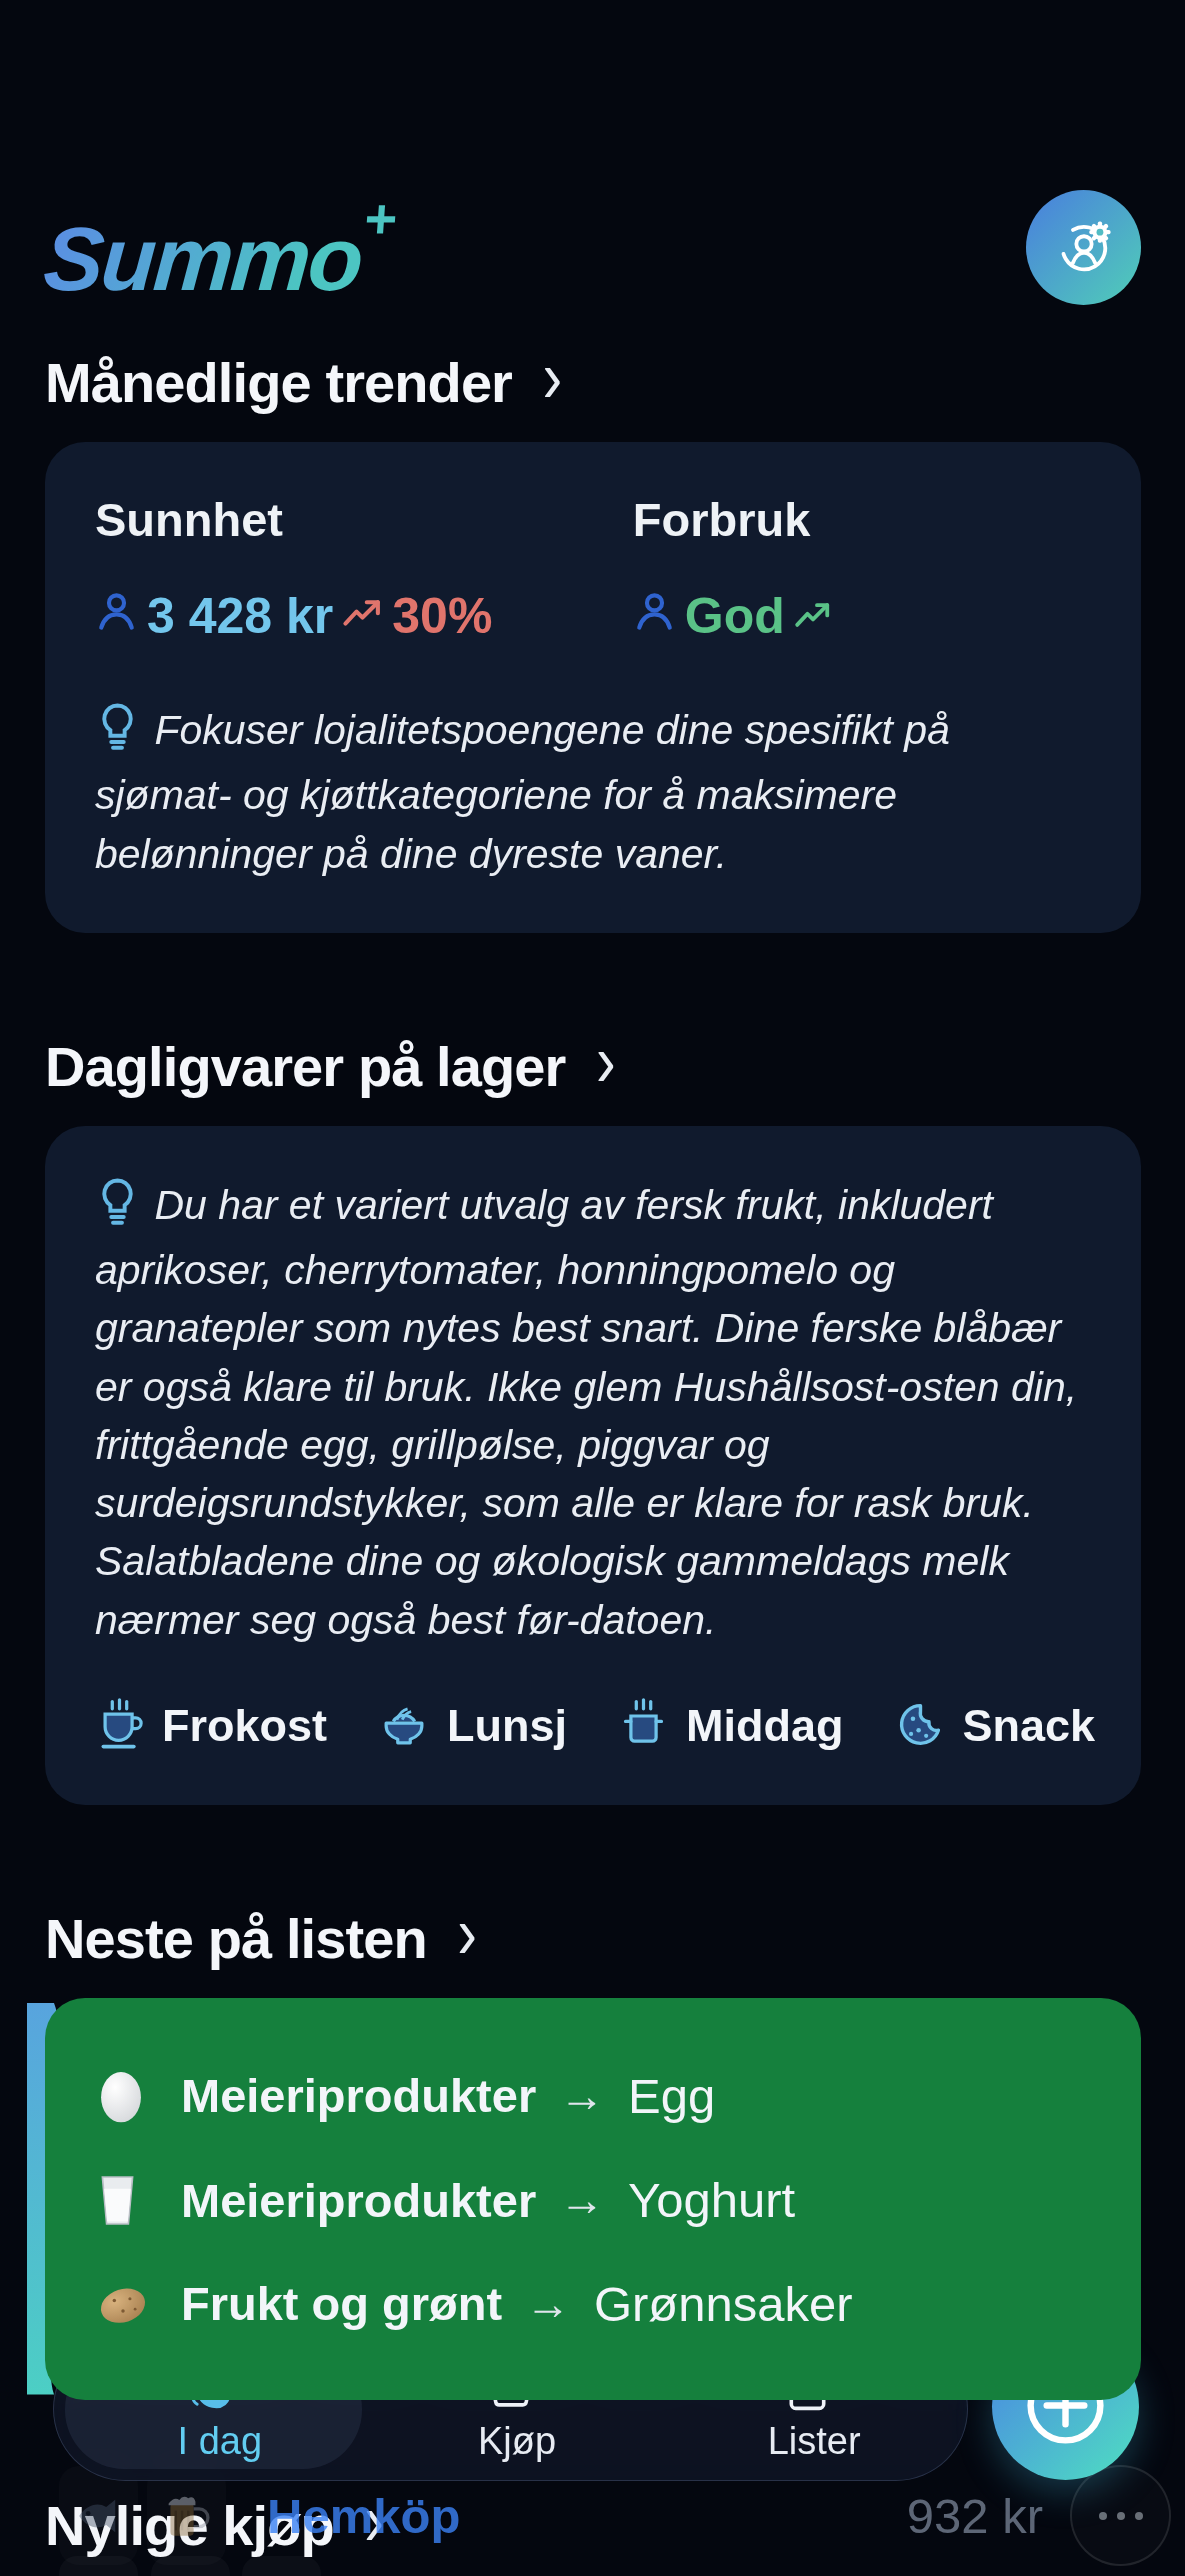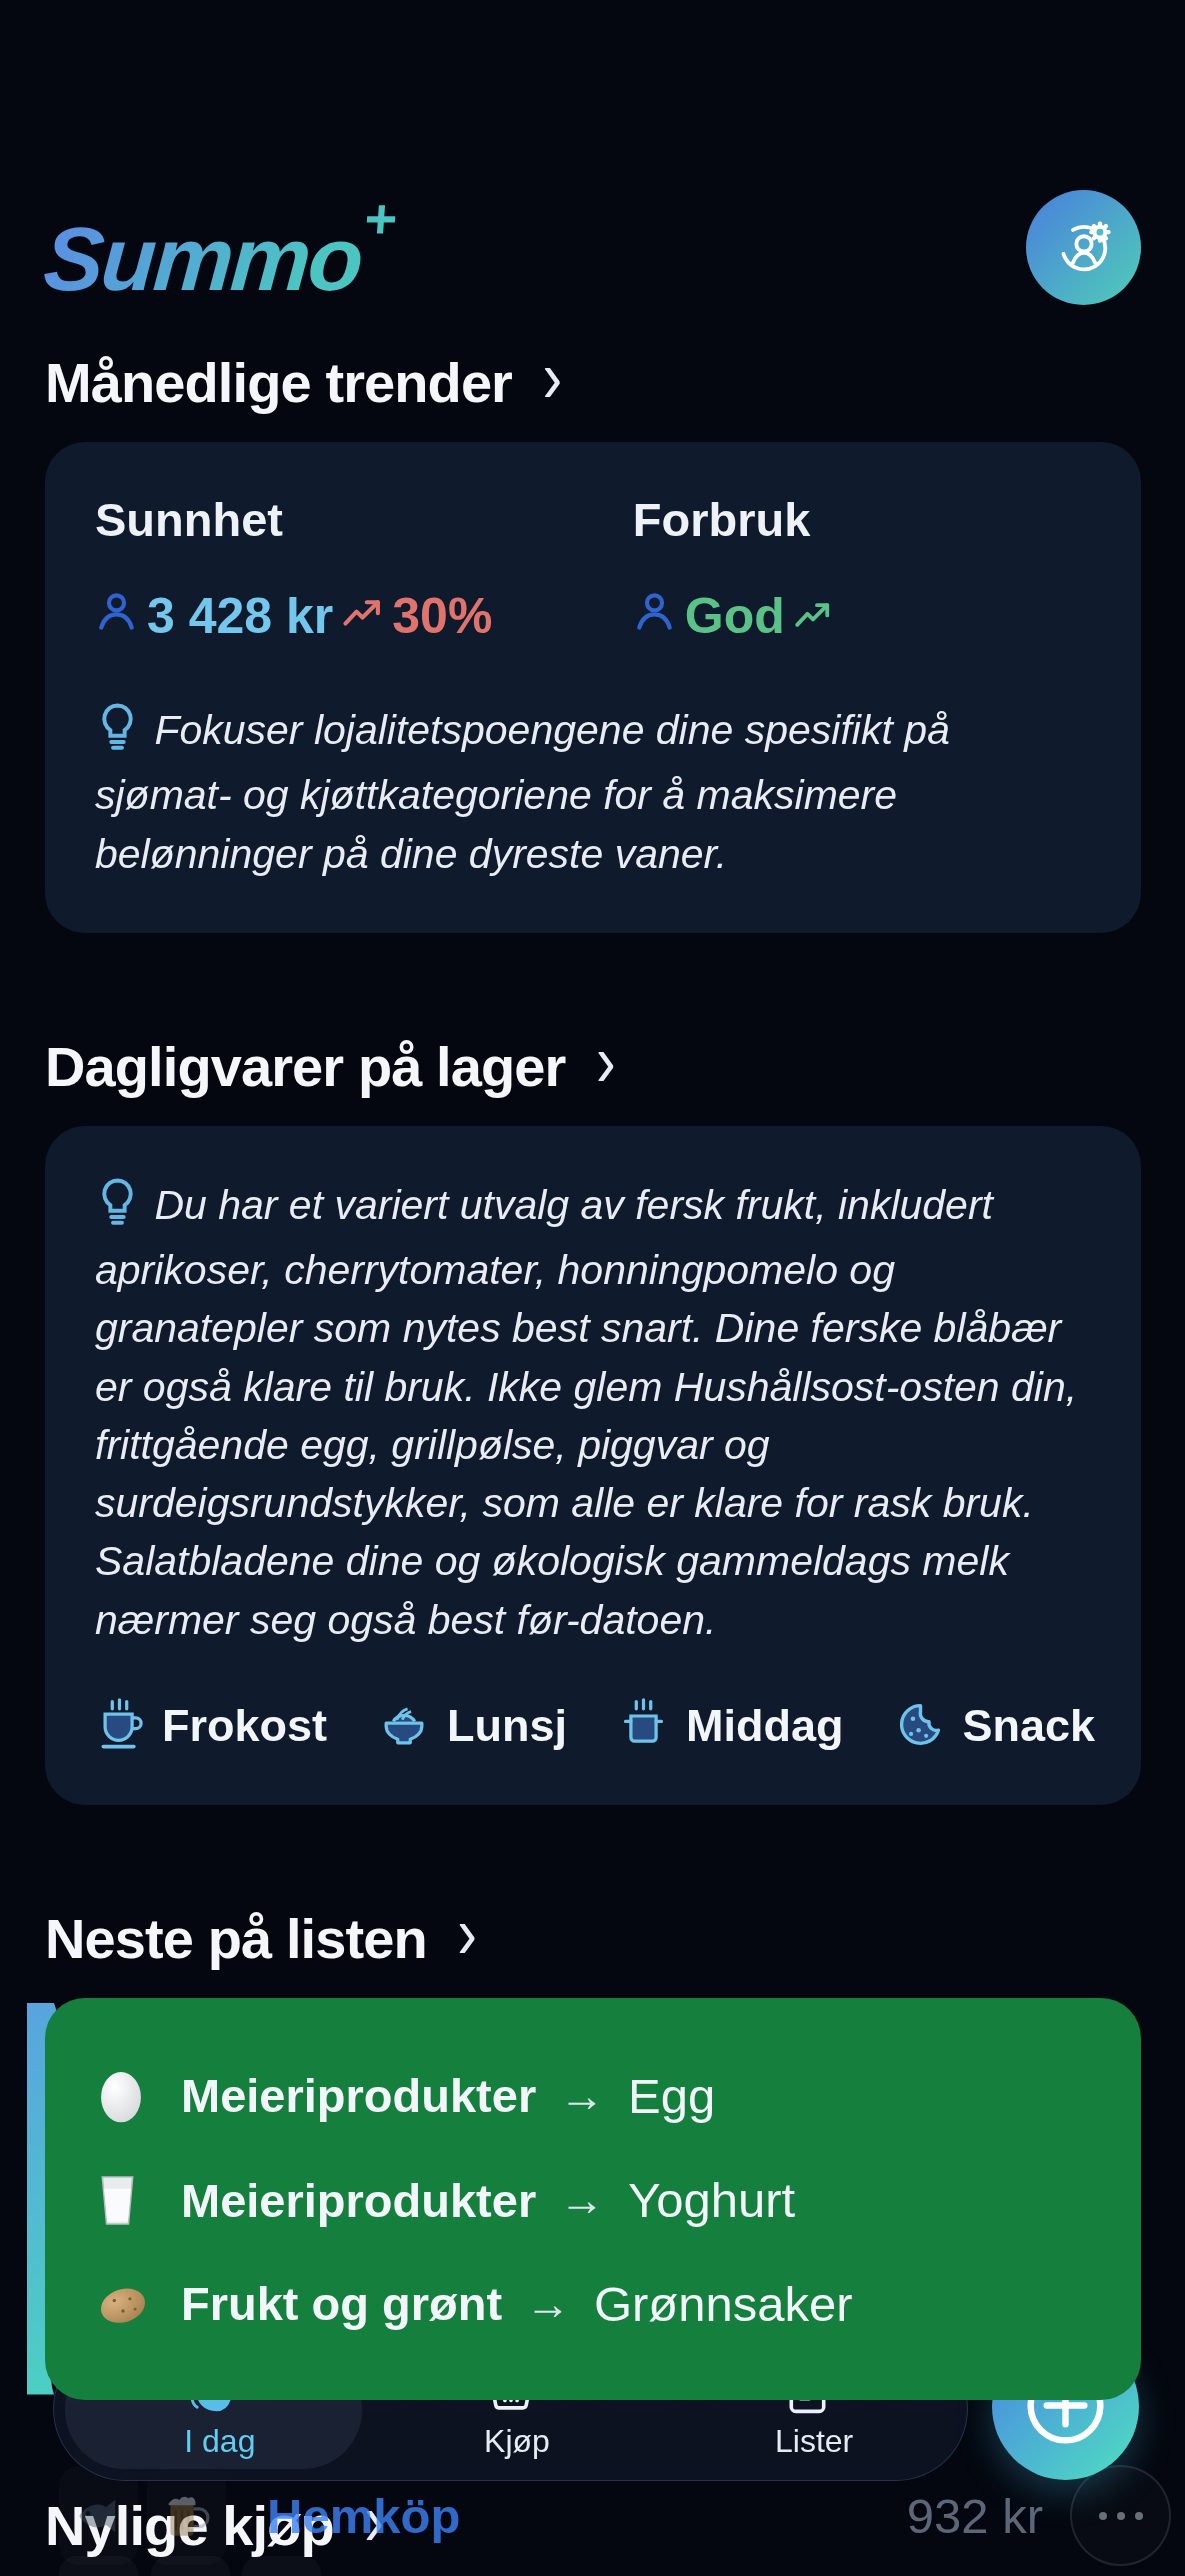--- a/index.html
+++ b/index.html
@@ -79,21 +79,21 @@
 
   
   .navbar{ position:absolute; left:53px; top:2337px; width:915px; height:144px;
     border-radius:72px; background:rgba(16,23,40,0.74);
     border:1.8px solid rgba(128,152,198,0.24);
     backdrop-filter:blur(14.4px); -webkit-backdrop-filter:blur(14.4px);
     display:flex; align-items:center; padding:0 10.8px; }
   .nav-item{ flex:1; height:119px; border-radius:59px; display:flex; flex-direction:column;
     align-items:center; justify-content:center; gap:5.4px; cursor:pointer; position:relative; }
   .nav-item.active{ background:rgba(148,170,212,0.10); }
-  .nav-label{ font-size:32px; color:#e7ebf2;margin-left:13px; }
+  .nav-label{ font-size:38px; color:#e7ebf2;margin-left:13px; }
   .nav-item.active .nav-label{ color:#62cdf1; }
   .nav-ico-wrap{ position:relative; height:59px; display:flex; align-items:center; }
   .badge{ position:absolute; top:-5.4px; right:-14.4px; width:27px; height:27px; border-radius:50%;
     background:#3cc4a4; }
 
   .fab{ position:absolute; left:992px; top:2333px; width:147px; height:147px; border-radius:50%;
     background:linear-gradient(135deg,#4a8ce0 10%,#4ed2c6 85%);
     border:none; display:flex; align-items:center; justify-content:center; cursor:pointer;
     box-shadow:0 12.6px 36px rgba(62,170,205,0.30); }
 </style>

